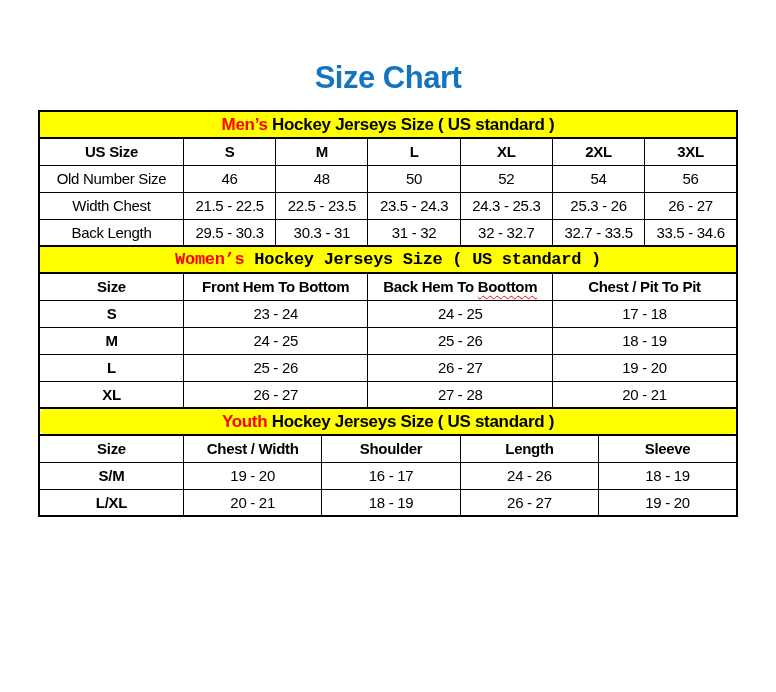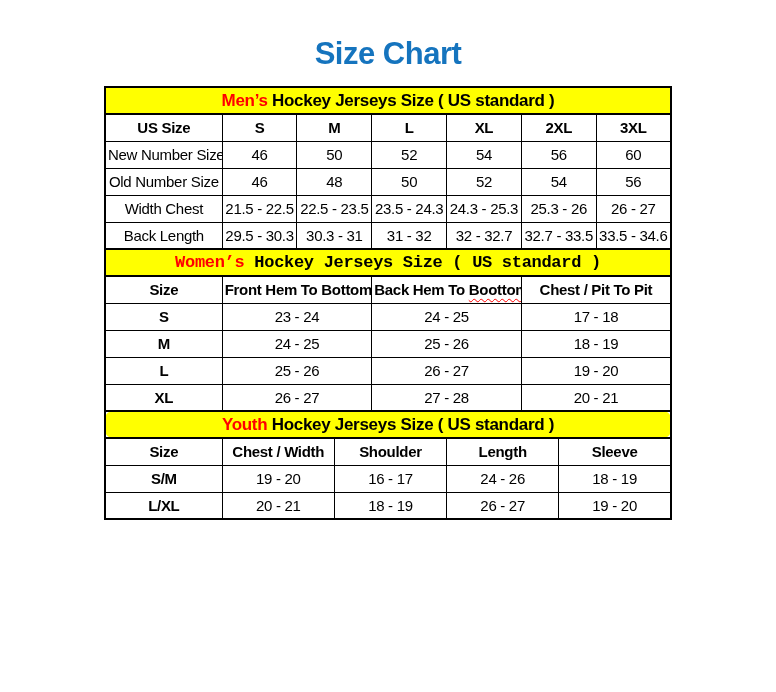--- a/index.html
+++ b/index.html
@@ -6,30 +6,30 @@
   html, body {
     margin: 0; padding: 0;
     width: 776px; height: 692px;
     background: #ffffff;
     font-family: "Liberation Sans", sans-serif;
     color: #000;
     overflow: hidden;
   }
   .page { width: 776px; height: 692px; }
   .title {
-    padding-top: 36px;
+    padding-top: 60px;
     text-align: center;
     font-size: 31px;
     font-weight: bold;
     letter-spacing: -0.5px;
     color: var(--title_blue, #1574BE);
   }
   .tables { margin-top: 14px; }
   table.size-table {
-    width: 568px;
+    width: 700px;
     margin: 0 auto;
     border-collapse: collapse;
     table-layout: fixed;
     border: 2px solid var(--border, #000);
   }
   table.size-table + table.size-table { margin-top: -2px; }
   table.size-table td {
     border: 1px solid var(--border, #000);
     text-align: center;
     vertical-align: middle;
@@ -90,29 +90,20 @@
       <tr class="head">
         <td>US Size</td>
         <td>S</td>
         <td>M</td>
         <td>L</td>
         <td>XL</td>
         <td>2XL</td>
         <td>3XL</td>
       </tr>
       <tr>
-        <td>New Number Size</td>
-        <td>46</td>
-        <td>50</td>
-        <td>52</td>
-        <td>54</td>
-        <td>56</td>
-        <td>60</td>
-      </tr>
-      <tr>
         <td>Old Number Size</td>
         <td>46</td>
         <td>48</td>
         <td>50</td>
         <td>52</td>
         <td>54</td>
         <td>56</td>
       </tr>
       <tr>
         <td>Width Chest</td>

